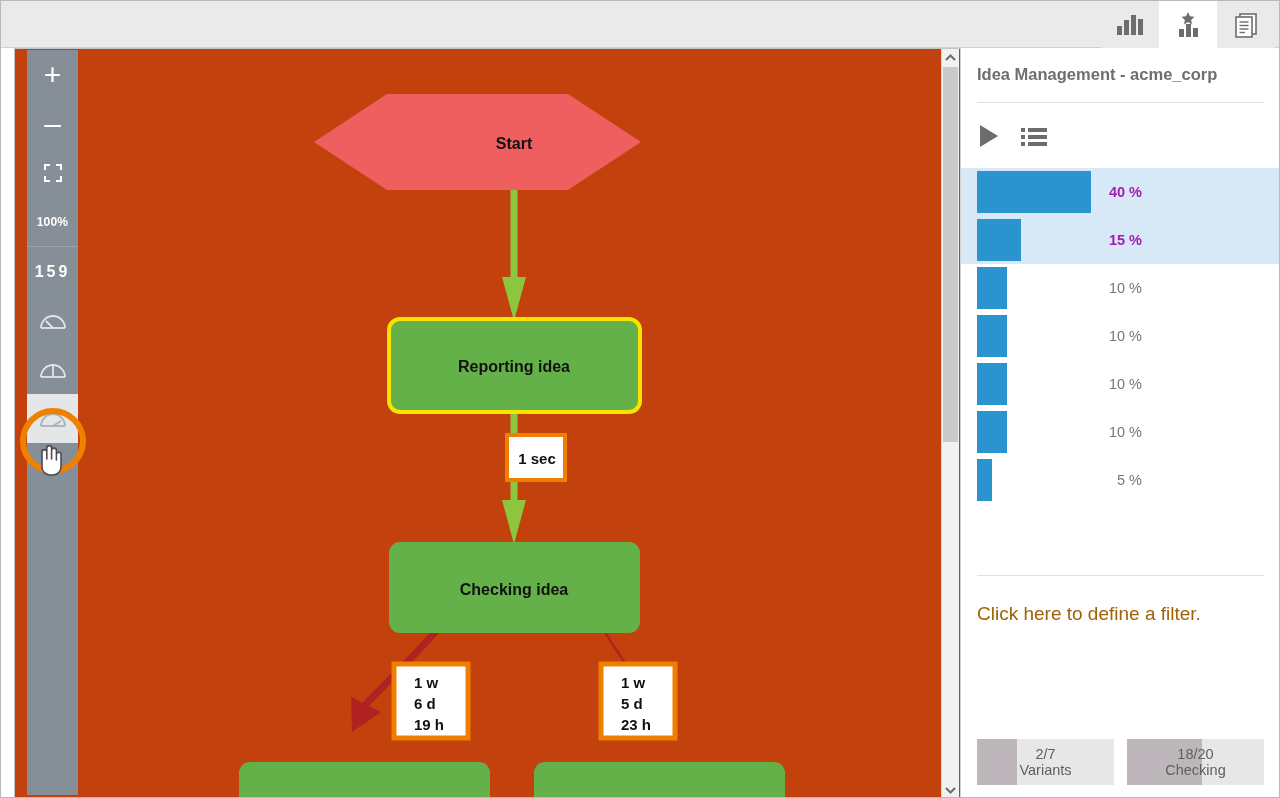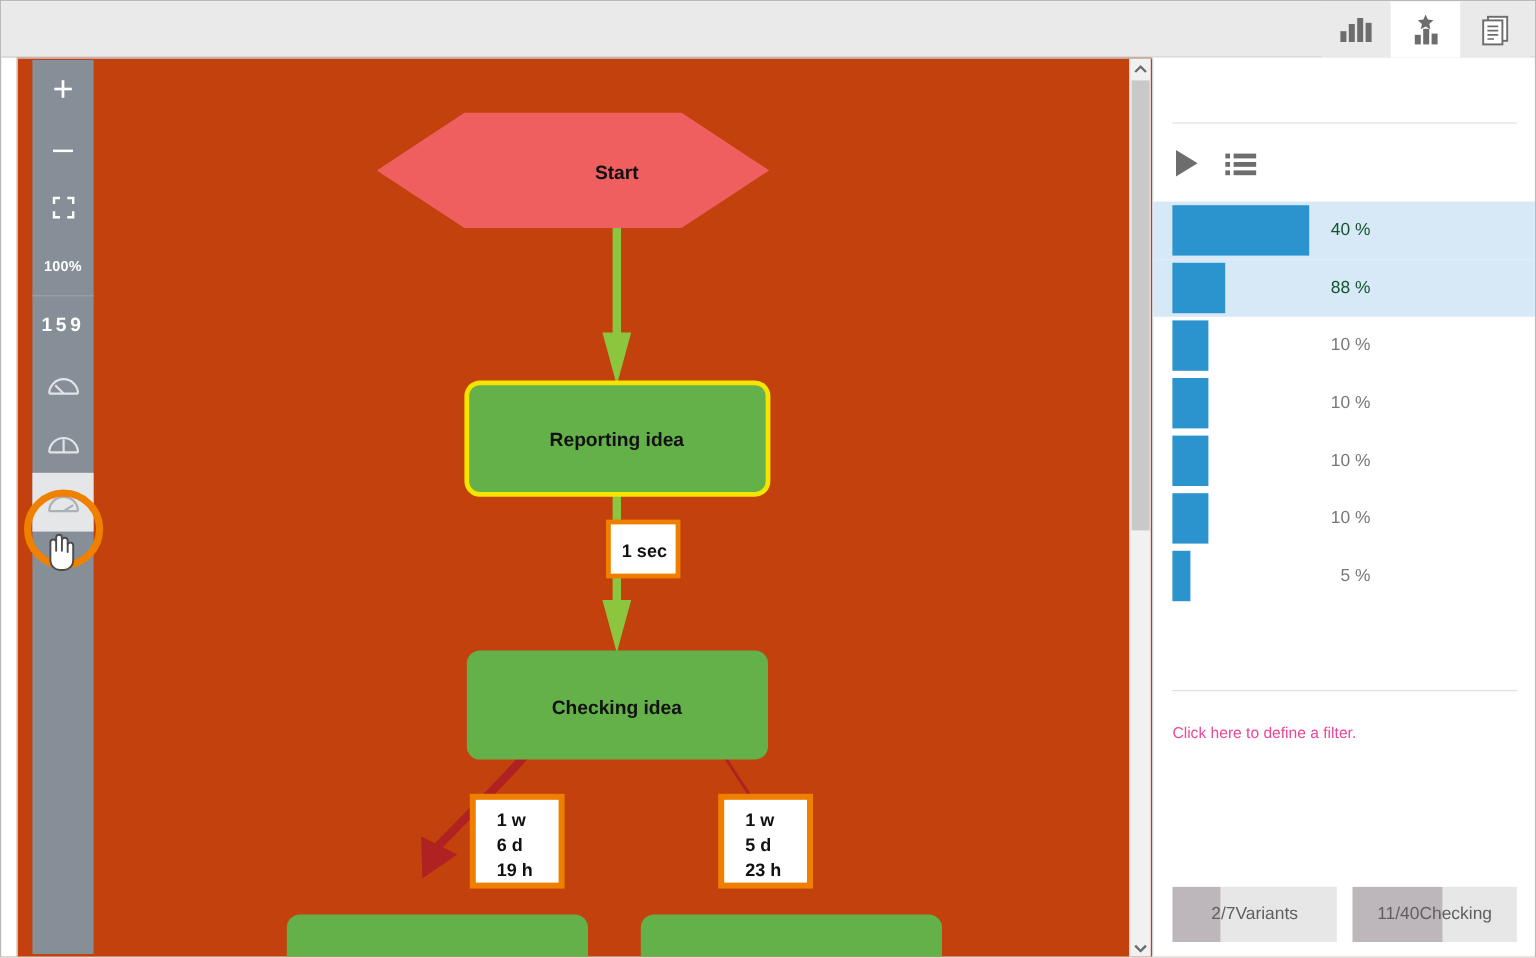--- a/index.html
+++ b/index.html
@@ -137,29 +137,29 @@
     height: 42px;
     background: #2b93ce;
   }
   .varpct {
     position: absolute; left: 141px;
     width: 40px;
     text-align: right;
     font-size: 14.5px;
     color: #777777;
   }
-  .varrow.sel .varpct { font-weight: normal; color: #14532d; }
+  .varrow.sel .varpct { font-weight: bold; color: #a21caf; }
 
   .rp-div2 {
     position: absolute; left: 16px; top: 527px;
     width: 287px; height: 1px; background: #e0e0e0;
   }
   .rp-filter {
     position: absolute; left: 16px; top: 555px;
-    font-size: 13px; color: #ec4899;
+    font-size: 19px; color: #a16207;
     cursor: pointer;
   }
 
   .statbar {
     position: absolute; left: 16px; bottom: 13px;
     width: 287px; height: 46px;
     display: flex; gap: 13px;
   }
   .stat {
     position: relative;
@@ -168,21 +168,21 @@
     overflow: hidden;
     cursor: pointer;
   }
   .stat-fill {
     position: absolute; left: 0; top: 0; height: 46px;
     background: #bdb7bb;
   }
   .stat-txt {
     position: relative;
     width: 100%; height: 100%;
-    display: flex; flex-direction: row;
+    display: flex; flex-direction: column;
     align-items: center; justify-content: center;
     font-size: 14.5px; color: #5f5f5f; line-height: 1.12;
   }
 
   
   .annot-circle {
     position: absolute;
     left: 19px; top: 407px;
     width: 66px; height: 66px;
     border: 6px solid #f08000;
@@ -376,20 +376,21 @@
     <div class="vs-thumb"></div>
     <div class="vs-arrow vs-down">
       <svg width="11" height="8" viewBox="0 0 11 8">
         <polyline points="1,2 5.5,6.5 10,2" fill="none" stroke="#6d6d6d" stroke-width="2"></polyline>
       </svg>
     </div>
   </div>
 
   <div class="rightpanel">
 
+    <div class="rp-title">Idea Management - acme_corp</div>
     <div class="rp-div1"></div>
 
     <div class="rp-tools">
       <div class="rp-tool">
         <svg width="24" height="26" viewBox="0 0 24 26">
           <polygon points="3,2 21,13 3,24" fill="#6d6d6d"></polygon>
         </svg>
       </div>
       <div class="rp-tool">
         <svg width="26" height="22" viewBox="0 0 26 22">
@@ -405,21 +406,21 @@
 
     <div class="varlist">
 
       <div class="varrow sel">
         <div class="varbar" style="width:114px;"></div>
         <div class="varpct">40 %</div>
       </div>
 
       <div class="varrow sel">
         <div class="varbar" style="width:44px;"></div>
-        <div class="varpct">88 %</div>
+        <div class="varpct">15 %</div>
       </div>
 
       <div class="varrow">
         <div class="varbar" style="width:30px;"></div>
         <div class="varpct">10 %</div>
       </div>
 
       <div class="varrow">
         <div class="varbar" style="width:30px;"></div>
         <div class="varpct">10 %</div>
@@ -452,21 +453,21 @@
         <div class="stat-fill" style="width:40px;"></div>
         <div class="stat-txt">
           <span>2/7</span>
           <span>Variants</span>
         </div>
       </div>
 
       <div class="stat">
         <div class="stat-fill" style="width:75px;"></div>
         <div class="stat-txt">
-          <span>11/40</span>
+          <span>18/20</span>
           <span>Checking</span>
         </div>
       </div>
 
     </div>
 
   </div>
 
 </div>
 

